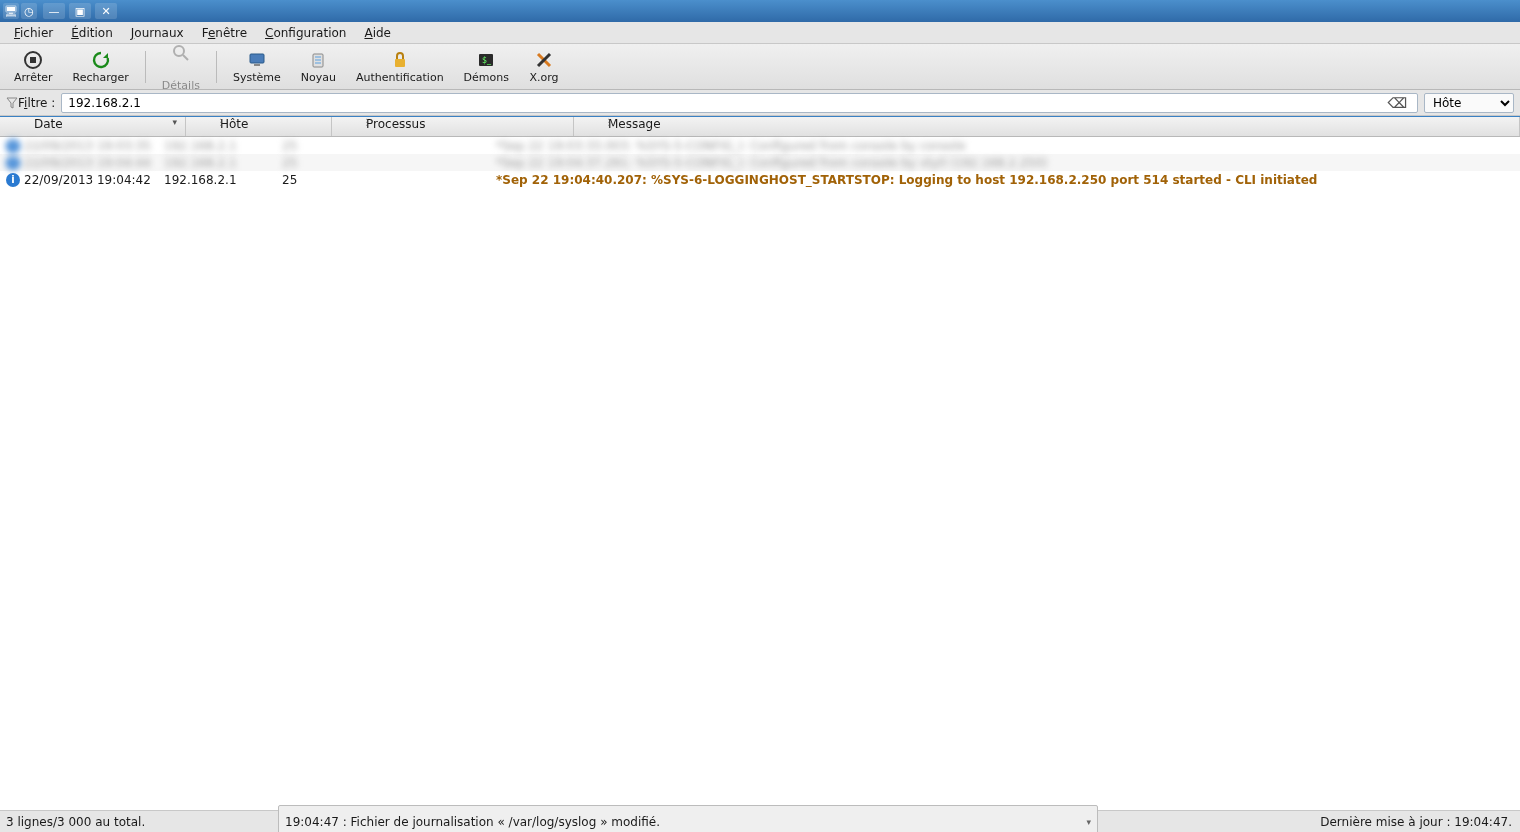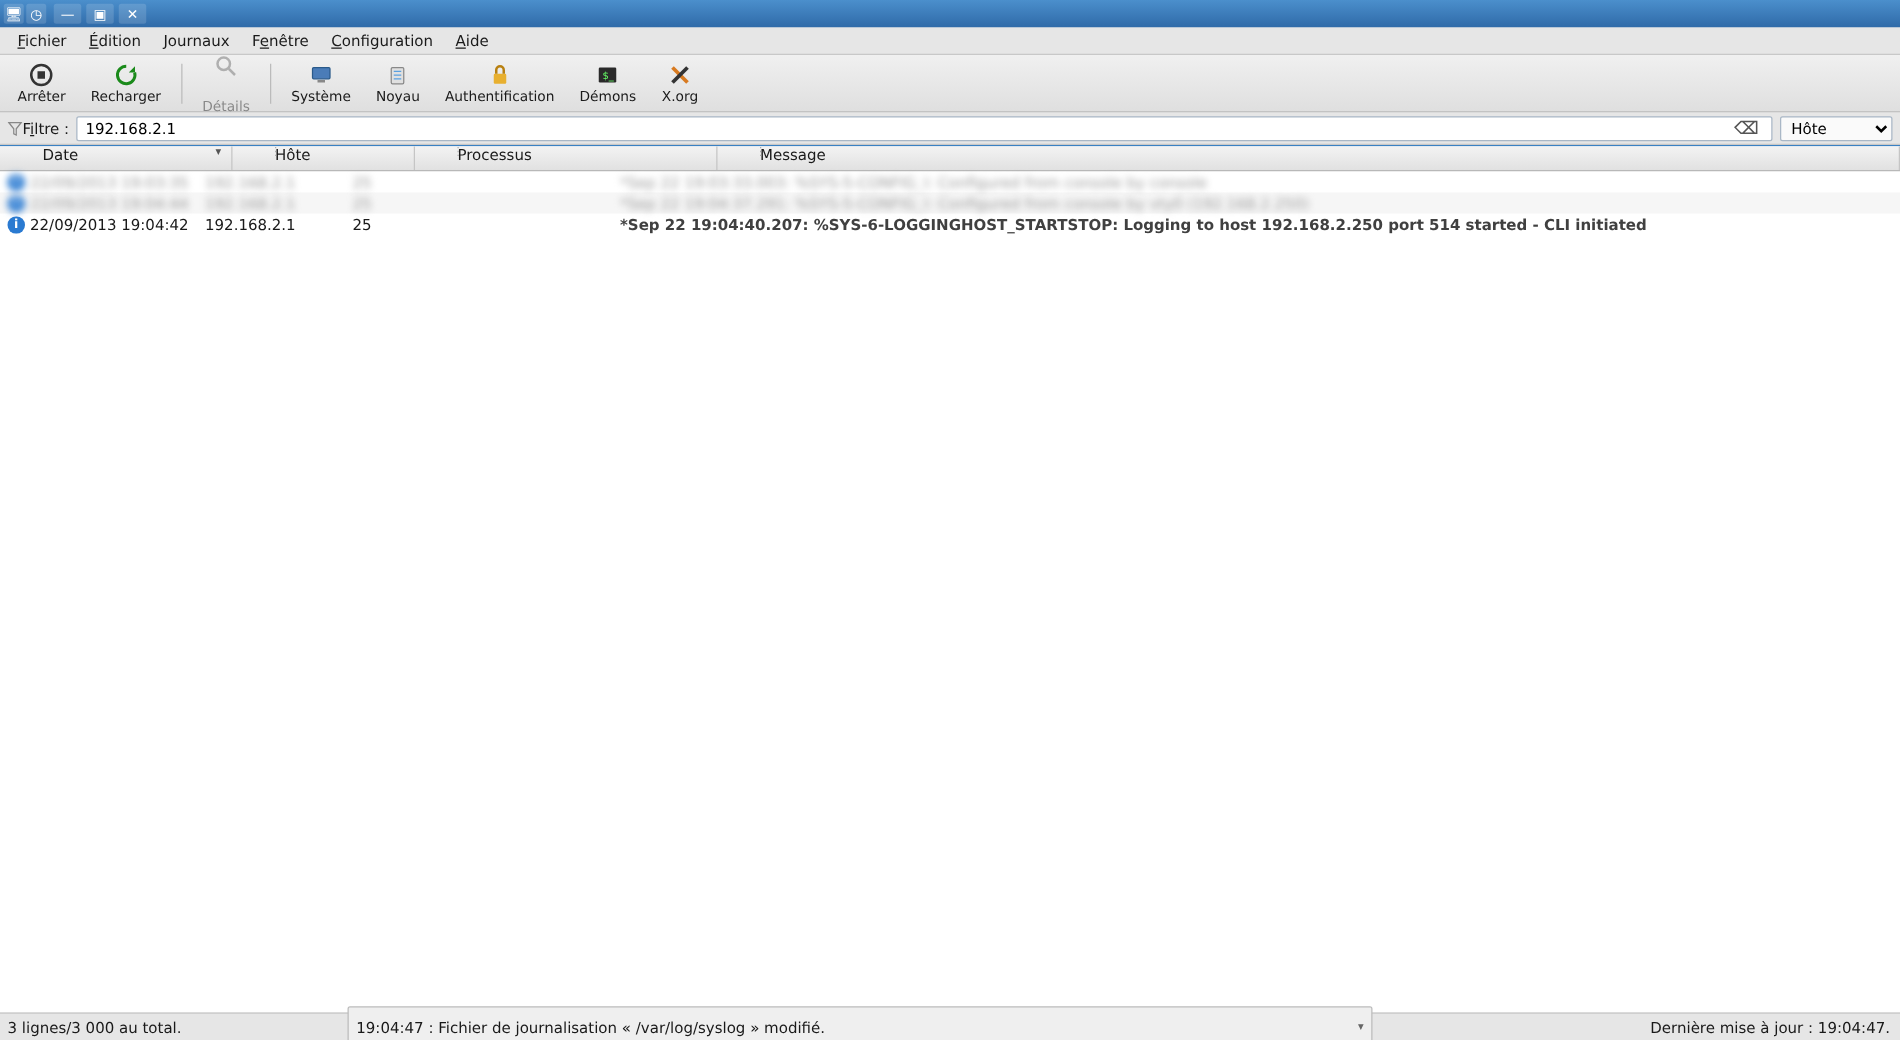--- a/index.html
+++ b/index.html
@@ -43,21 +43,21 @@
 .col-host { width:118px; }
 .col-proc { width:214px; }
 .col-msg  { flex:1; }
 
 .trow { display:flex; height:17px; align-items:center; font-size:12px; }
 .trow:nth-child(odd){ background:#fff; }
 .trow:nth-child(even){ background:#f6f6f6; }
 .trow .td { padding:0 6px; overflow:hidden; white-space:nowrap; text-overflow:ellipsis; display:flex; align-items:center; }
 .tico { width:14px; height:14px; border-radius:50%; background:#2a7ad1; color:#fff; font-size:10px; font-weight:bold; display:inline-flex; align-items:center; justify-content:center; margin-right:4px; flex-shrink:0; }
 .blur { filter:blur(3px); color:#999; user-select:none; }
-.bold { font-weight:bold; color:#404040; }
+.bold { font-weight:bold; color:#a16207; }
 
 
 .statusbar { height:22px; background:#e6e6e6; border-top:1px solid #c8c8c8; display:flex; align-items:center; font-size:12px; padding:0 4px; gap:24px; position:absolute; bottom:0; left:0; right:0; }
 .statusbar .scount { width:250px; padding-left:2px; }
 .statusbar .smsg { flex:0 0 auto; width:820px; height:18px; border:1px solid #bcbcbc; border-radius:2px; background:#efefef; display:flex; align-items:center; padding:16px 6px; }
 .statusbar .smsg .drop { margin-left:auto; font-size:9px; color:#666; }
 .statusbar .slast { margin-left:auto; padding-right:4px; }
 
 svg { display:block; }
 </style>

